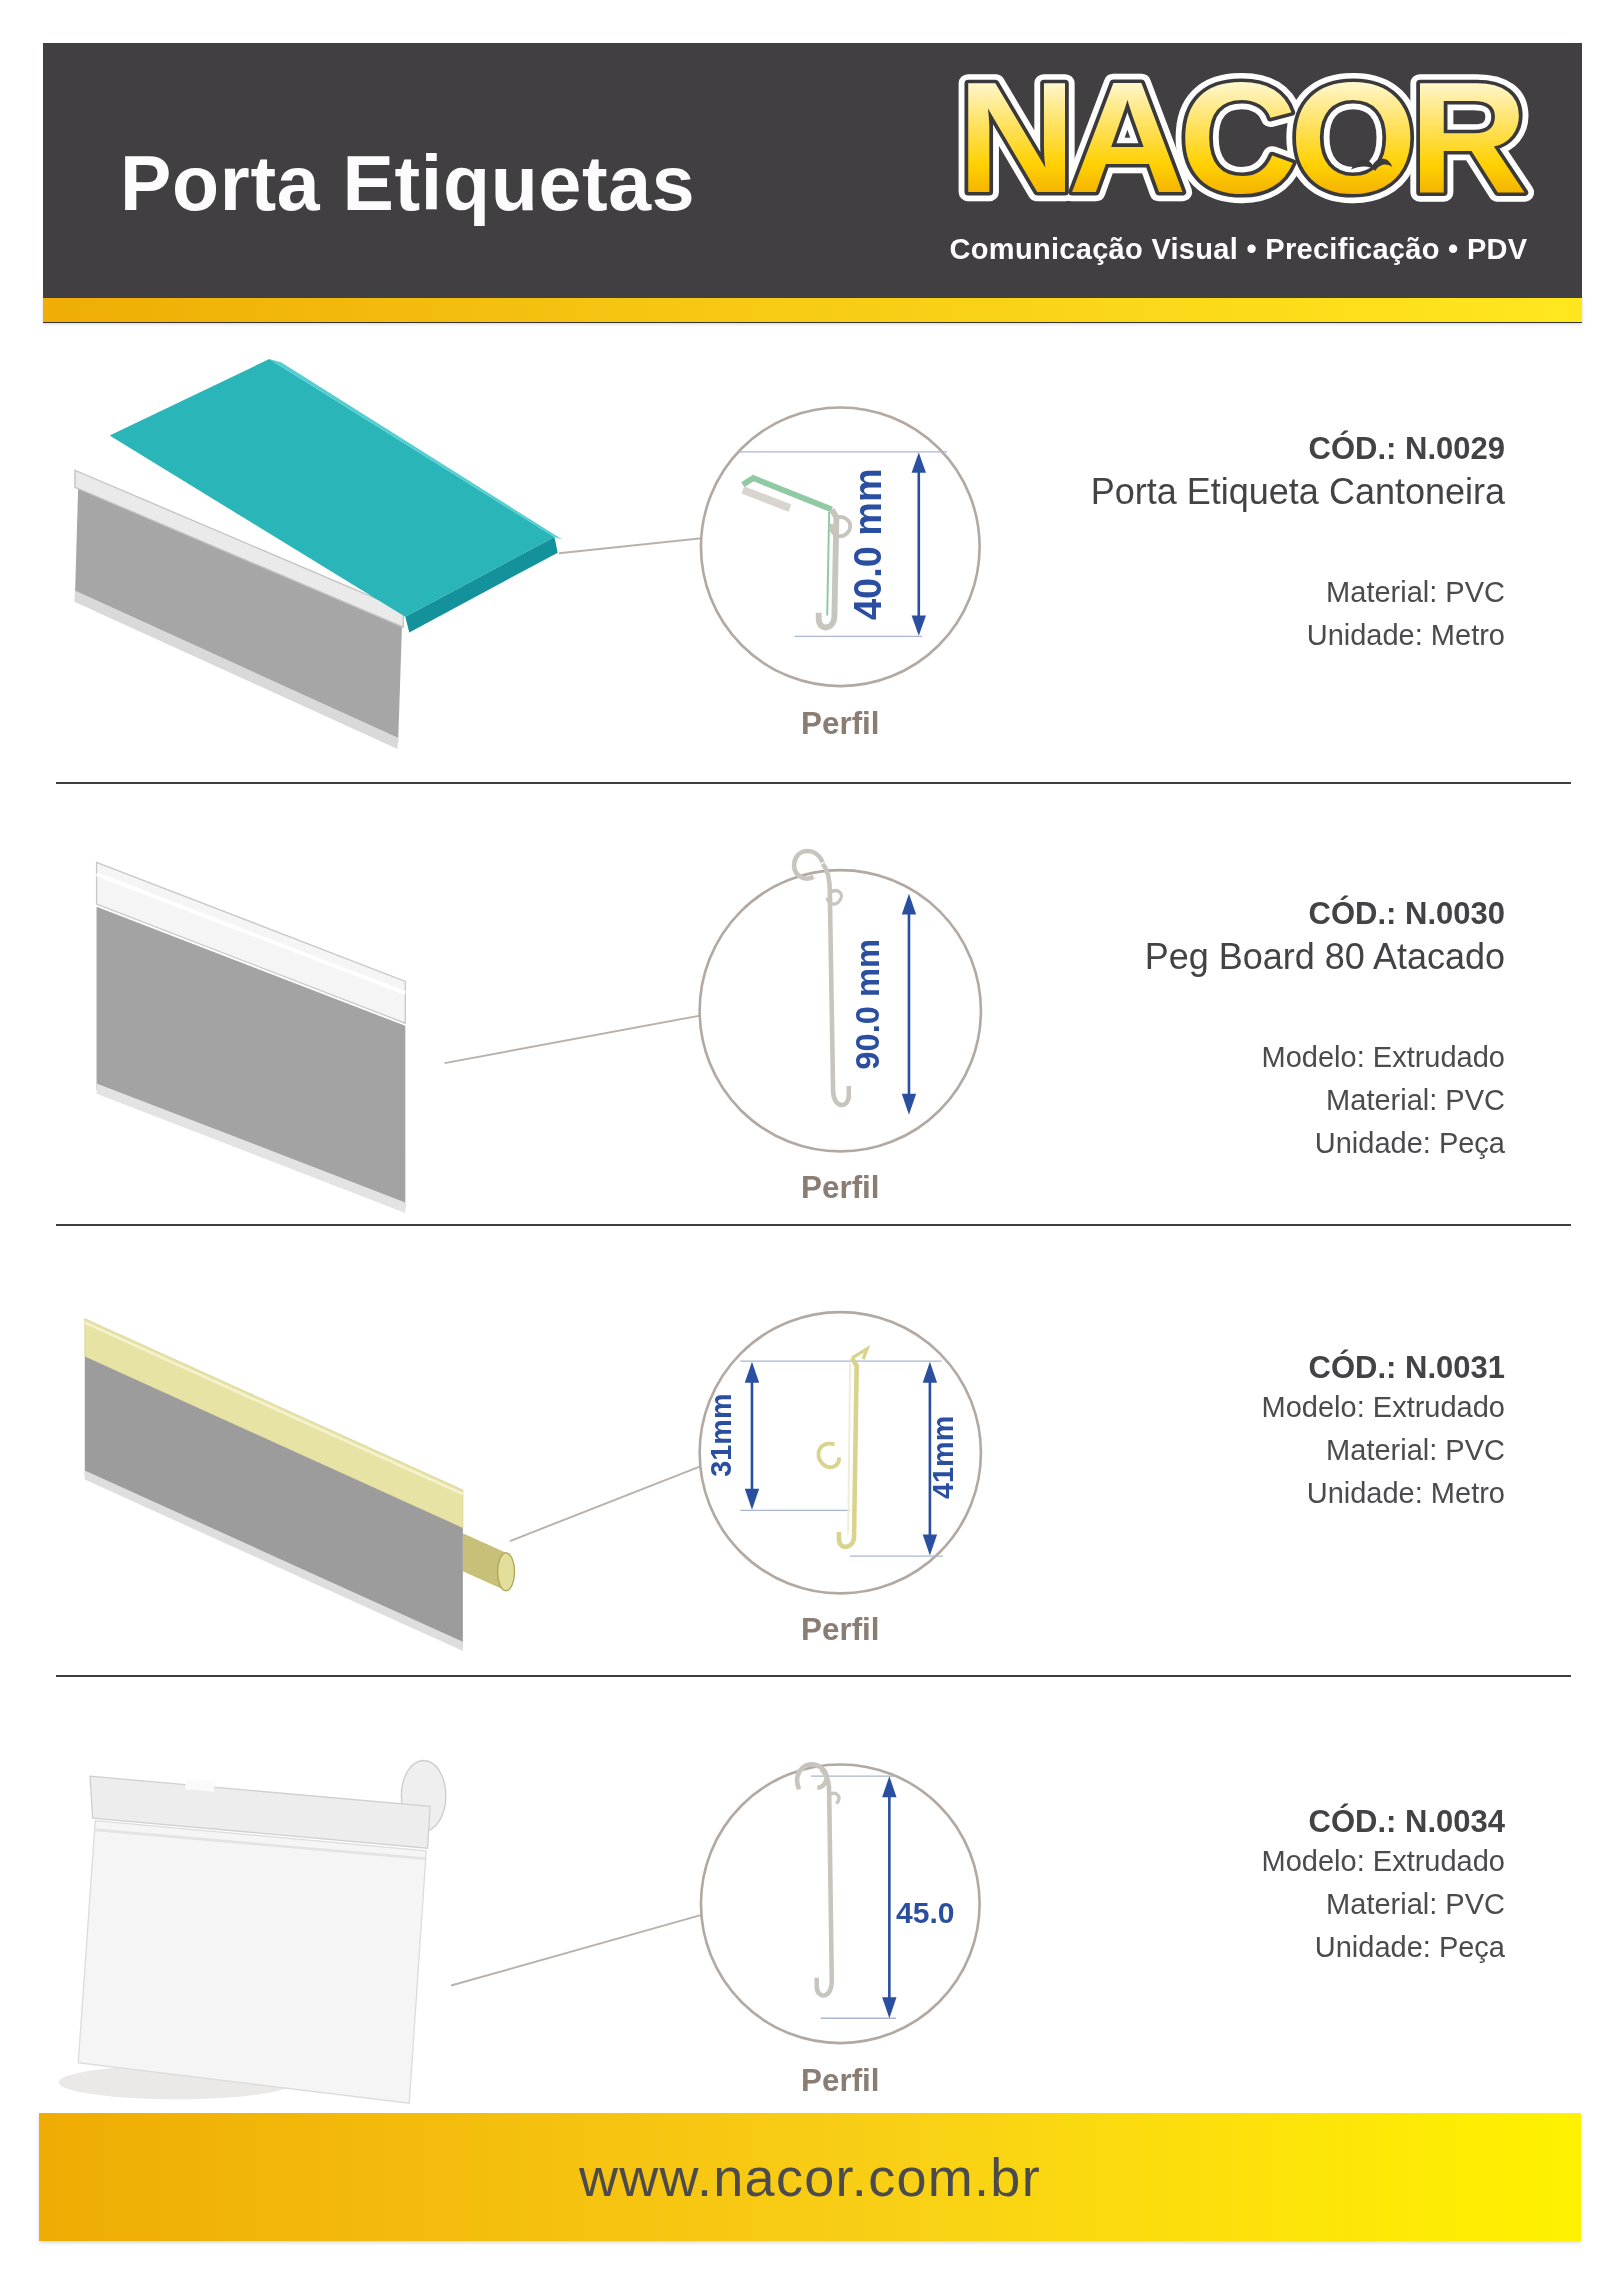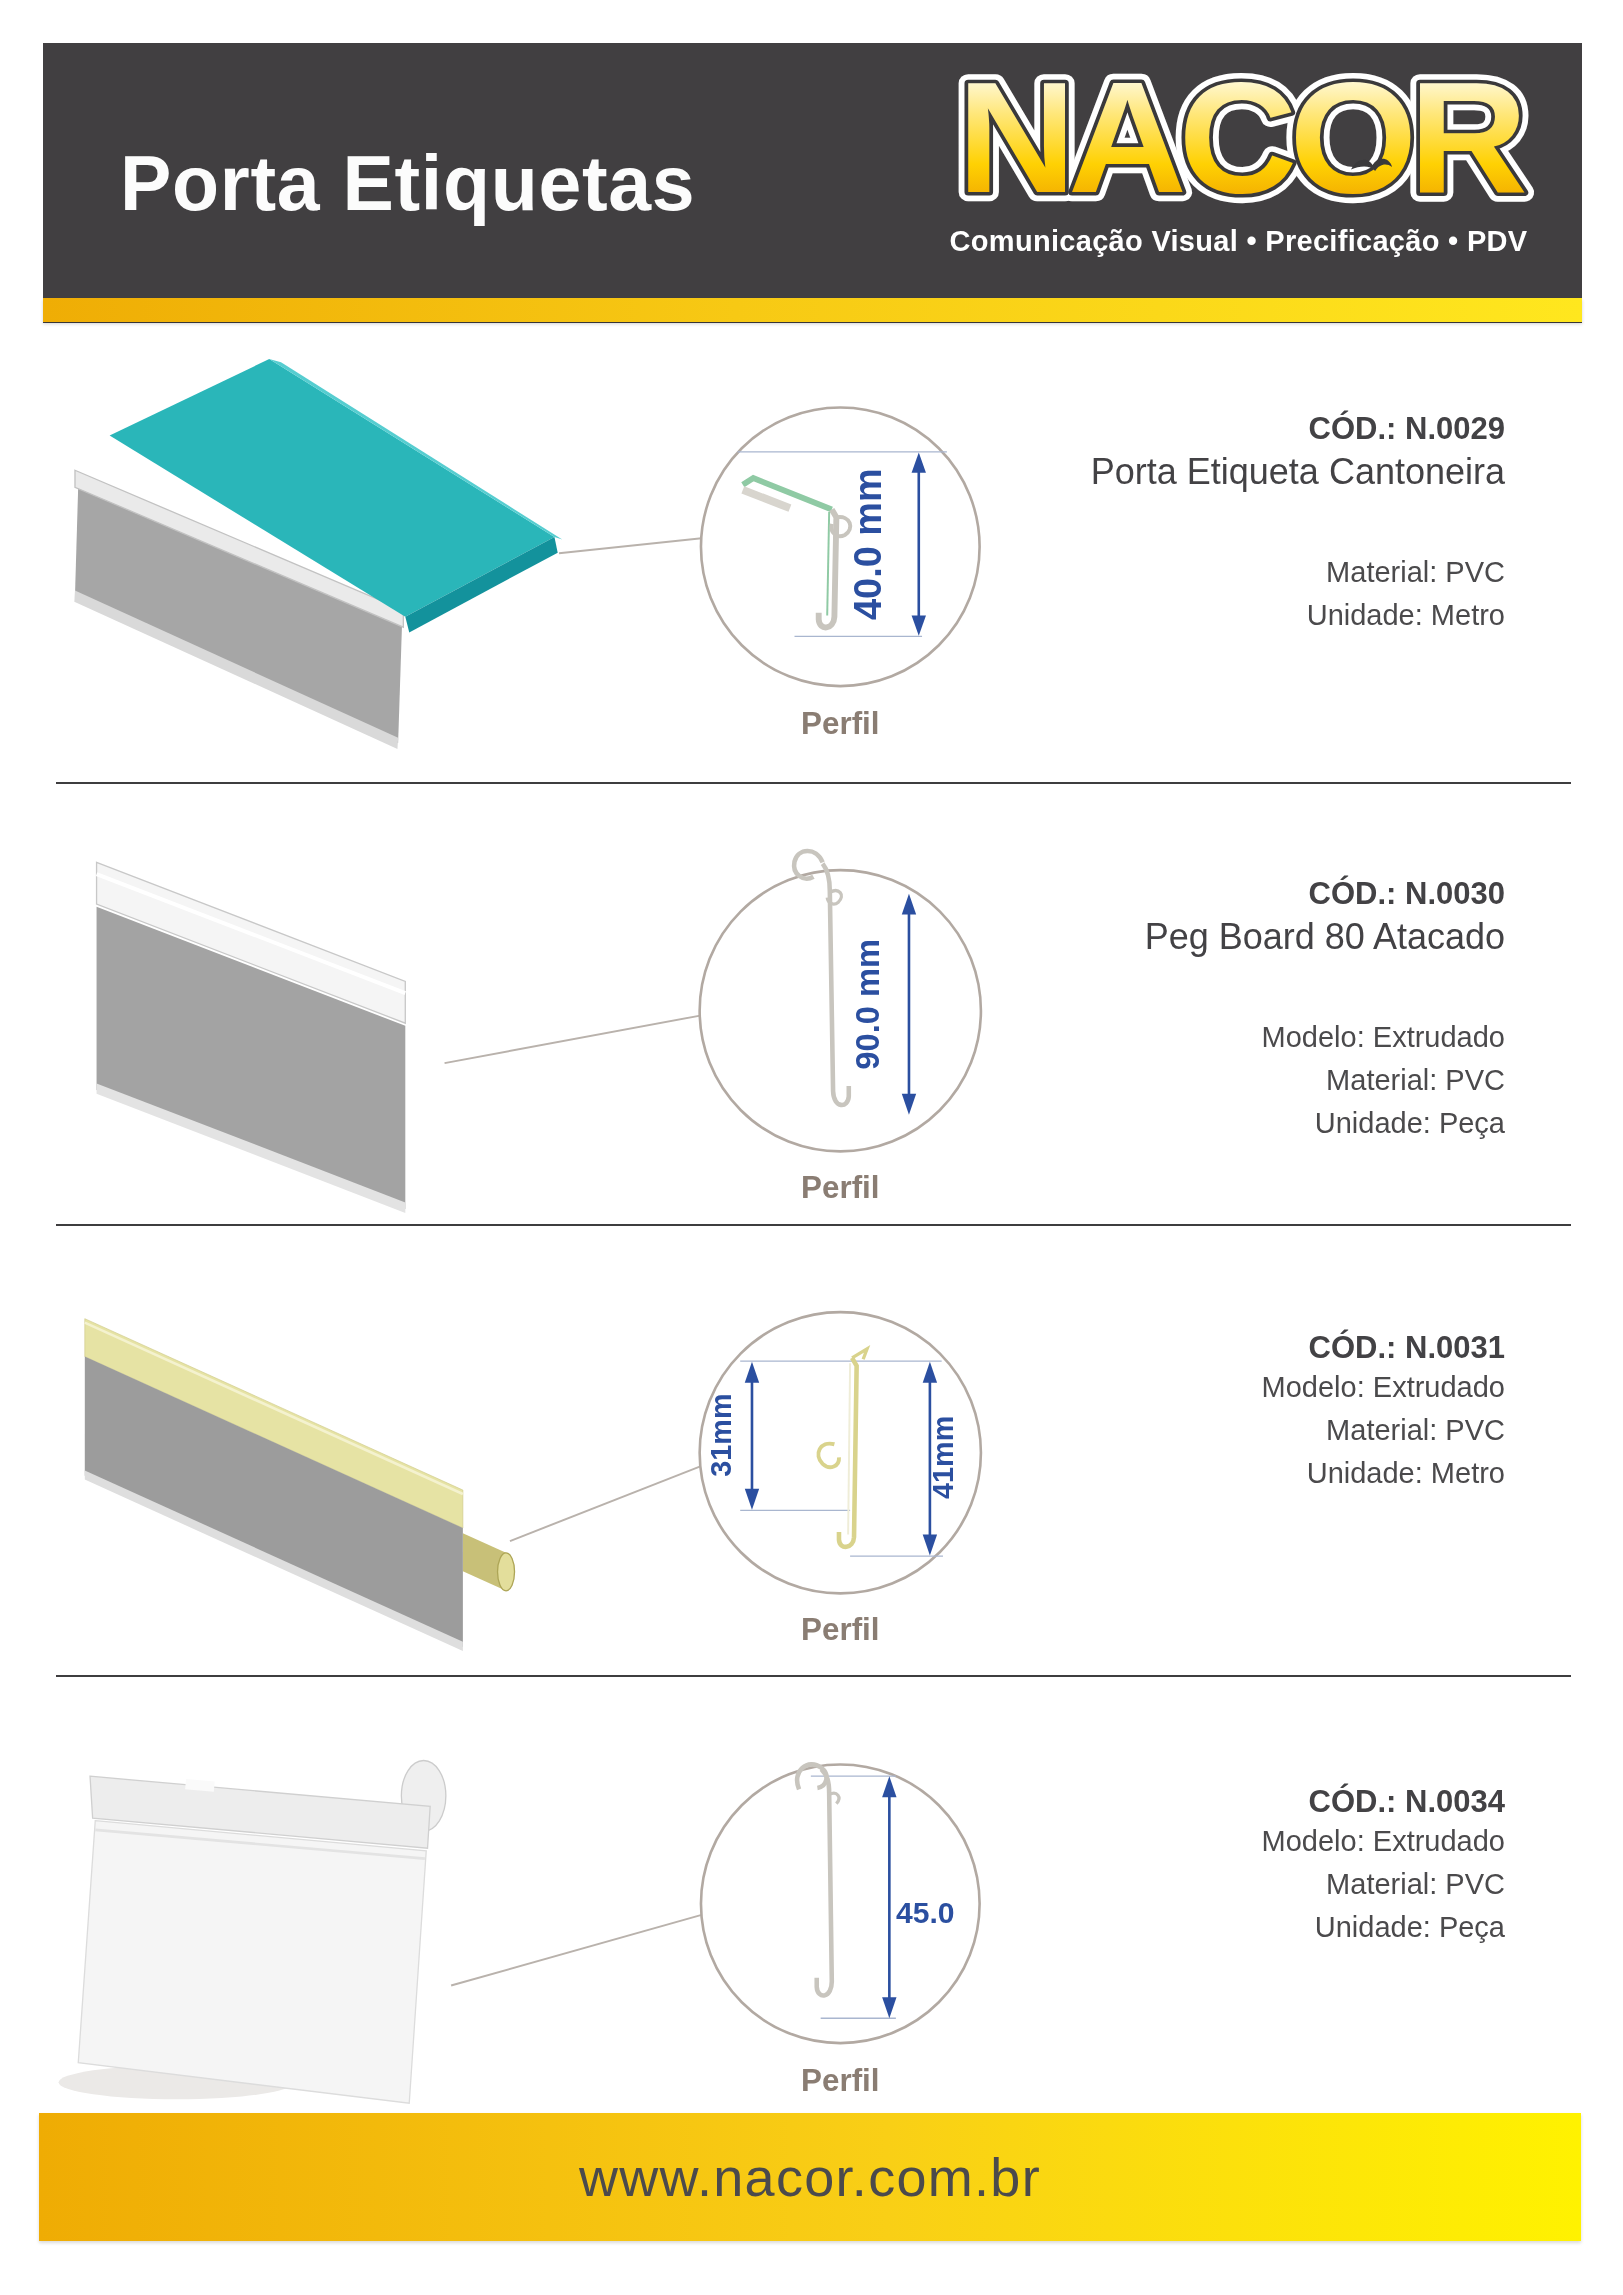--- a/index.html
+++ b/index.html
@@ -4,21 +4,21 @@
 <style>
   html,body{margin:0;padding:0;background:#ffffff;}
   .page{position:relative;width:1623px;height:2295px;background:#ffffff;
         font-family:"Liberation Sans",sans-serif;overflow:hidden;}
 
   
   .hdr{position:absolute;left:43px;top:43px;width:1539px;height:280px;
        background:#413f41;display:flex;align-items:center;}
   .hdr h1{margin:0 0 0 77px;font-size:77px;font-weight:bold;color:#fcfcfc;letter-spacing:0.7px;}
   .logo{position:absolute;right:46px;top:14.4px;width:595px;text-align:center;}
-  .tagline{margin-top:1px;font-size:29px;font-weight:bold;color:#ffffff;
+  .tagline{margin-top:9px;font-size:29px;font-weight:bold;color:#ffffff;
            letter-spacing:0.3px;white-space:nowrap;}
   .accent-bar{position:absolute;left:43px;top:298px;width:1539px;height:23.6px;
        background:linear-gradient(90deg,#efad05,#f7c914 45%,#ffe71e);
        box-shadow:0 2px 3.3px rgba(0,0,0,.18);}
 
   
   .divider{position:absolute;left:56px;width:1515px;height:2px;background:#3e3d3f;}
   .d1{top:782px}.d2{top:1224px}.d3{top:1675px}
 
   
@@ -27,21 +27,21 @@
   .visual text{font-family:"Liberation Sans",sans-serif;}
   .connector{stroke:#b9b2ac;stroke-width:3;}
   .pcircle{fill:#ffffff;stroke:#b2a9a2;stroke-width:4;}
   .dimline{stroke:#2b4fa0;stroke-width:4;}
   .arrow{fill:#2b4fa0;}
   .refline{stroke:#a9b6cf;stroke-width:2;}
   .dim{fill:#2b4fa0;font-weight:bold;}
   .perfil{fill:#8a7d73;font-weight:bold;font-size:48px;}
 
   
-  .info{position:absolute;right:118px;width:982px;text-align:right;color:#4b4a4c;}
+  .info{position:absolute;right:118px;width:982px;text-align:right;color:#4b4a4c;margin-top:20px;}
   .i1{top:411px}.i2{top:876px}.i3{top:1330px}.i4{top:1784px}
   .code{font-size:31px;font-weight:bold;color:#434245;}
   .pname{font-size:36px;font-weight:normal;color:#434245;margin-top:3.9px;margin-bottom:58px;}
   .detail{font-size:29px;line-height:43px;}
 
   
   .foot{position:absolute;left:39px;top:2113px;width:1542px;height:128px;
         background:linear-gradient(90deg,#efac04,#f9cf16 55%,#fff200);
         display:flex;align-items:center;justify-content:center;
         box-shadow:0 2px 3.3px rgba(0,0,0,.15);}

